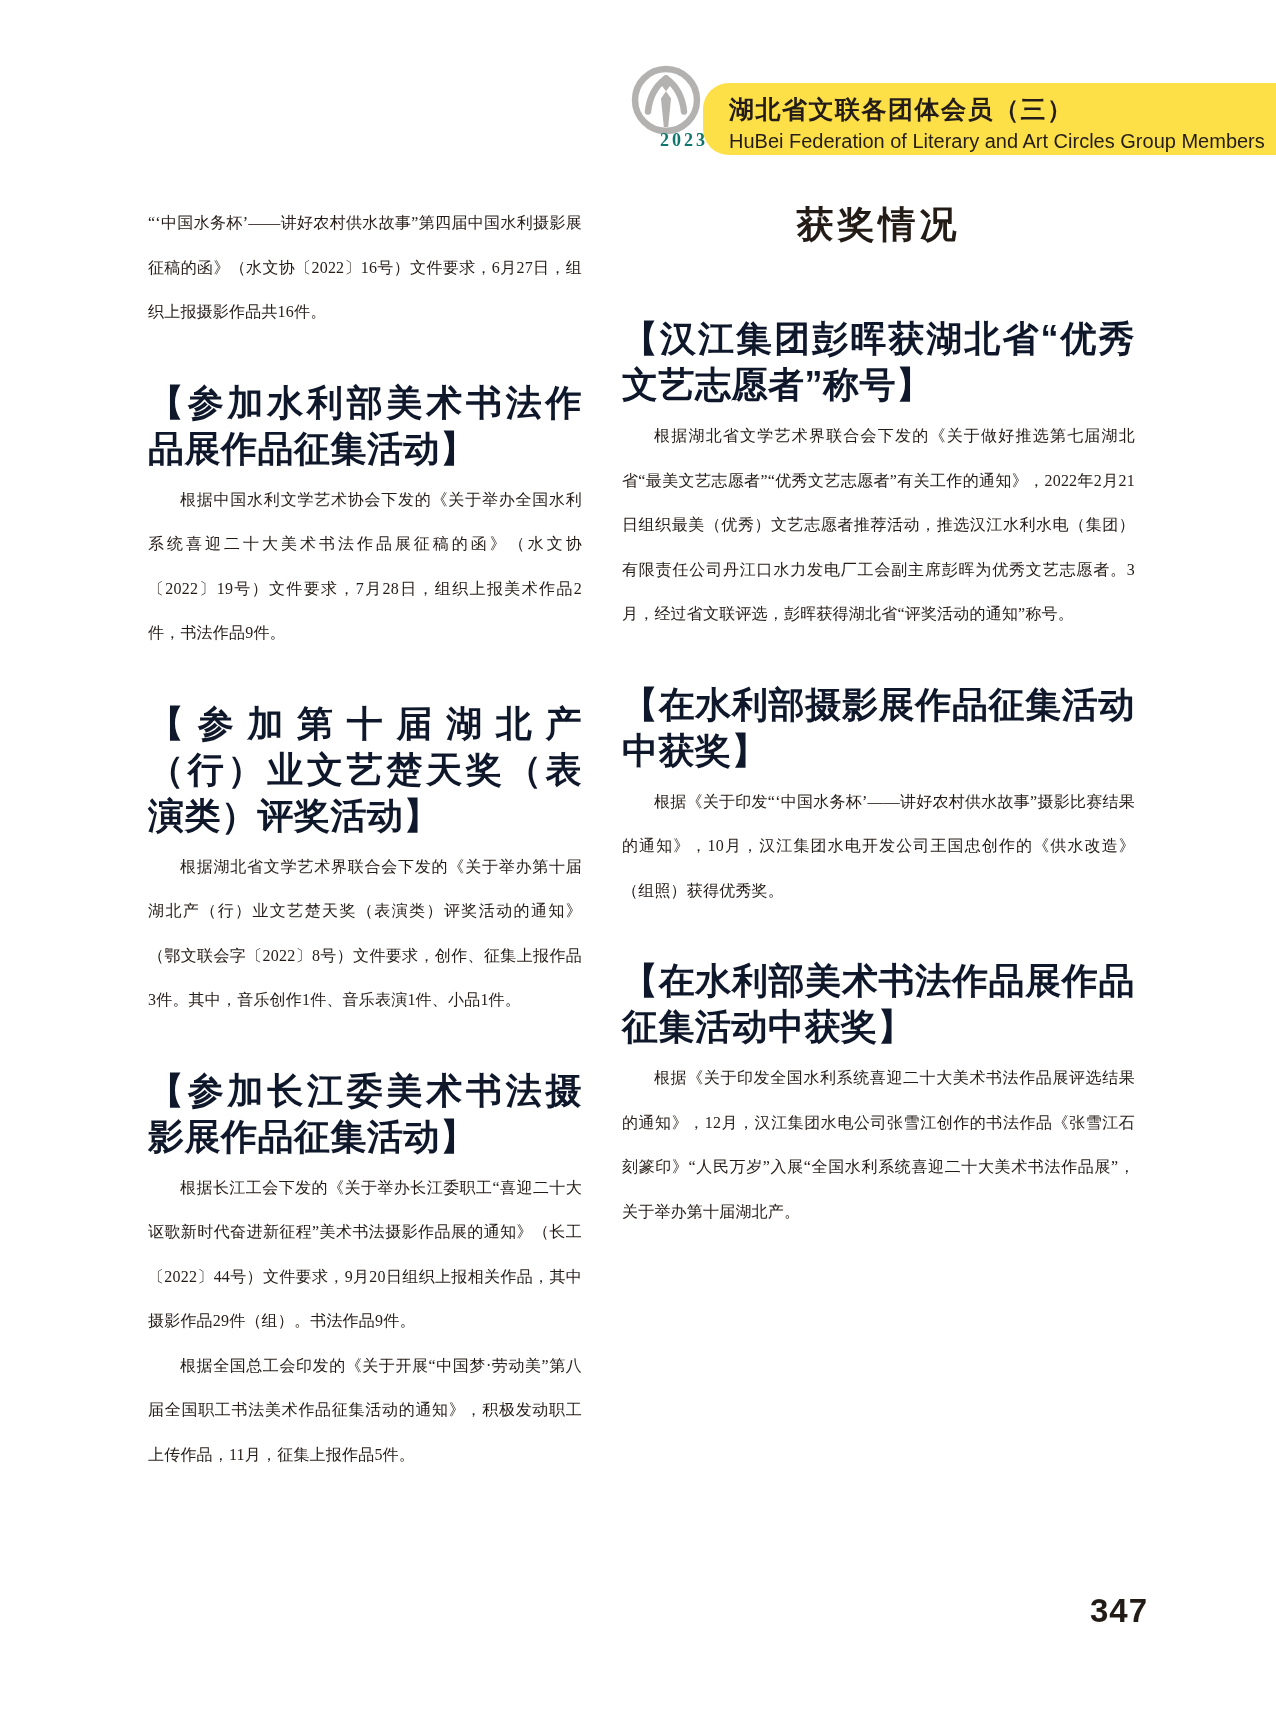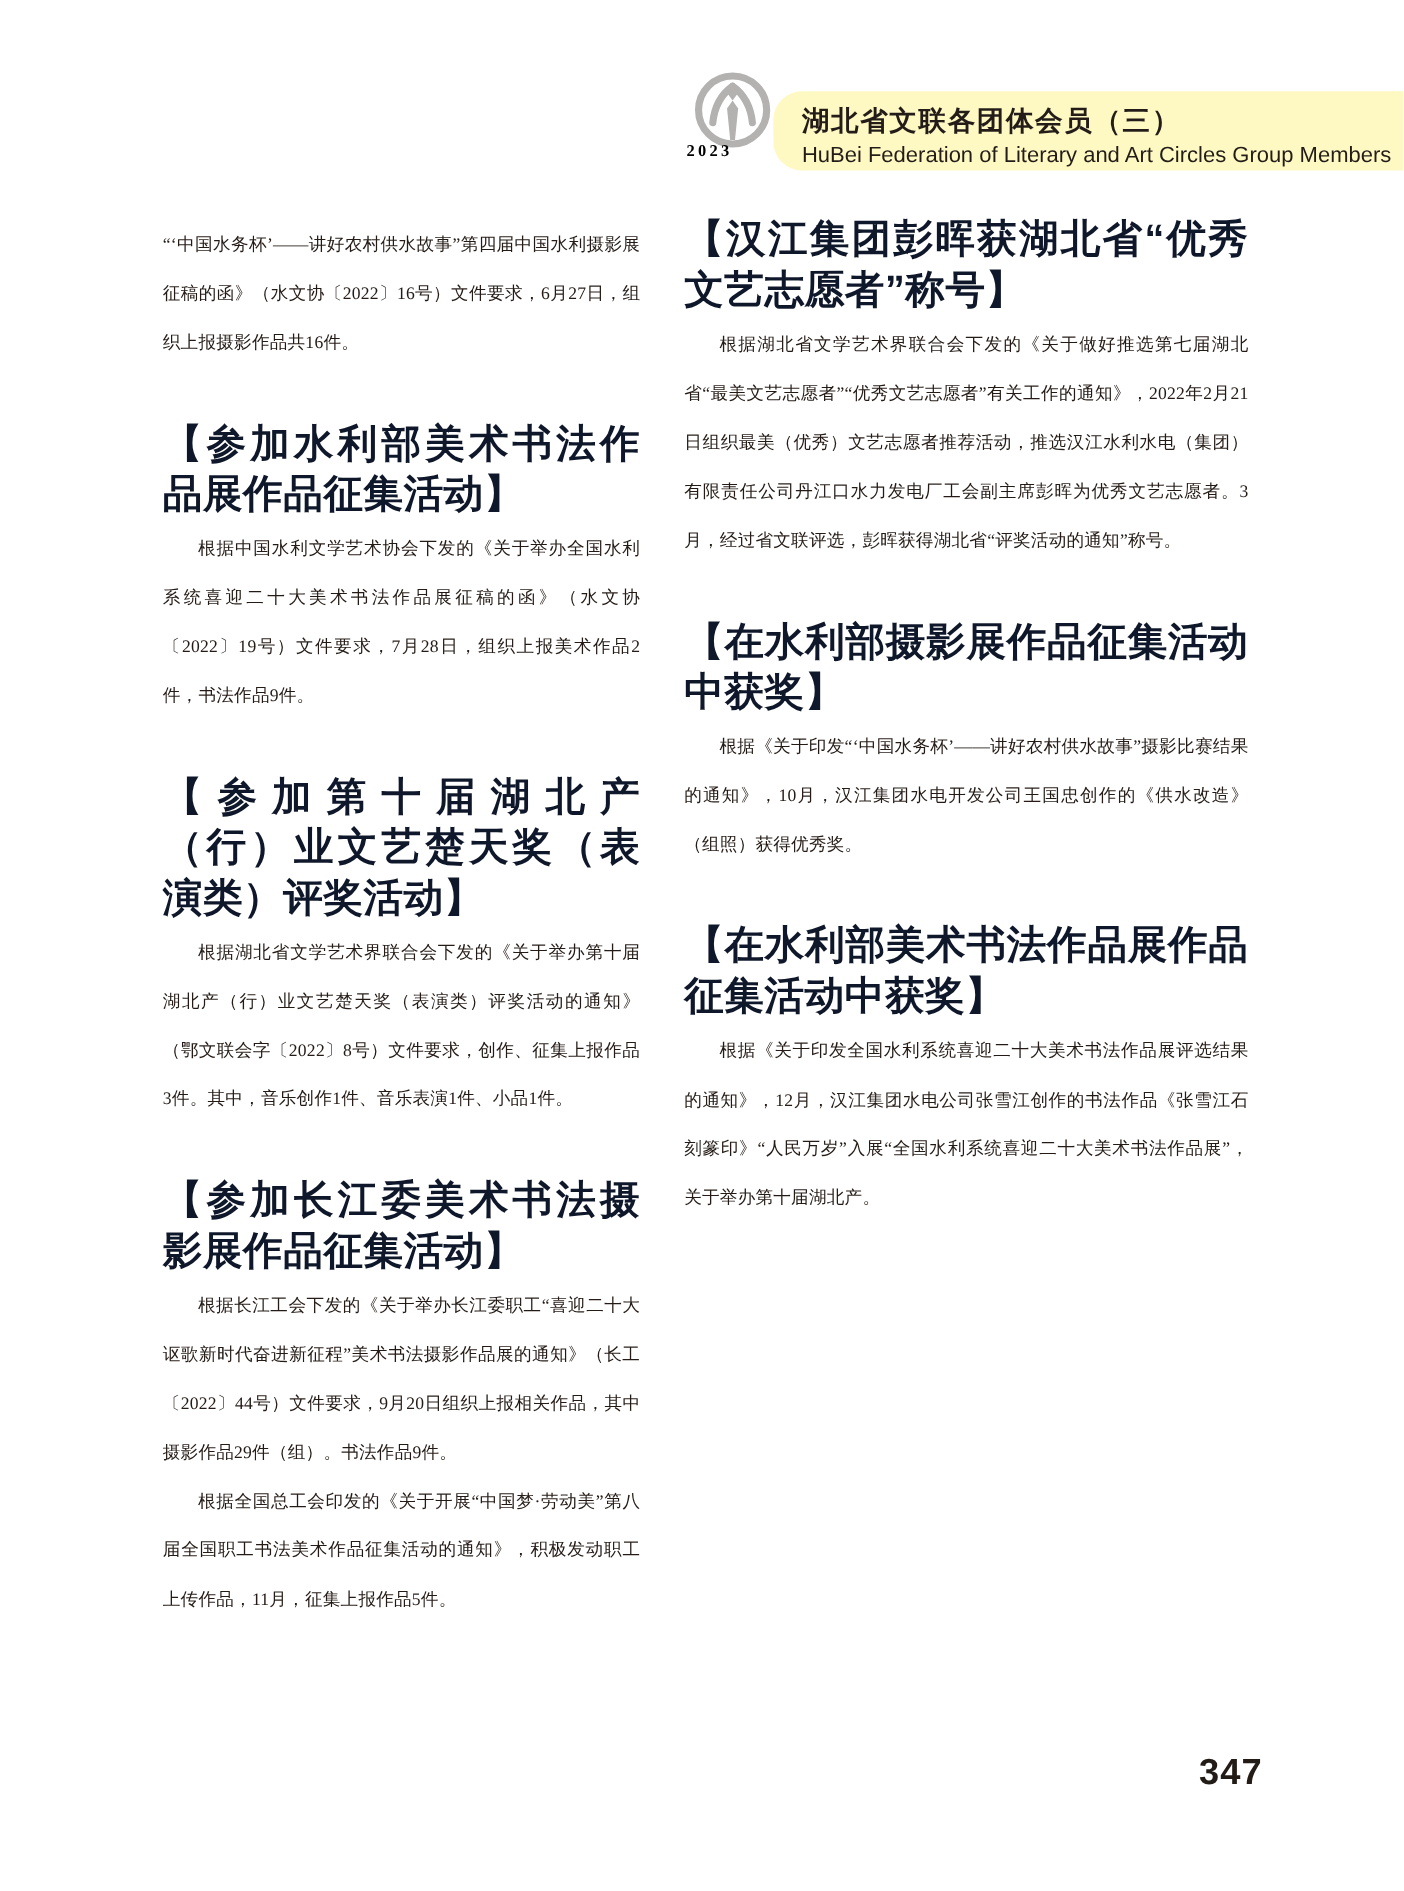--- a/index.html
+++ b/index.html
@@ -2,24 +2,24 @@
 <html><head>
 <meta charset="utf-8">
 <style>
   html,body{margin:0;padding:0;background:#fff;}
   .page{position:relative;width:1276px;height:1719px;background:#ffffff;overflow:hidden;
         font-family:"Liberation Serif",serif;color:#241b16;}
 
   
   .logo{position:absolute;left:630px;top:64px;width:72px;height:72px;}
   .logo svg{width:100%;height:100%;}
-  .logo-year{position:absolute;left:624px;top:130px;width:84px;text-align:left;
-             font-family:"Liberation Serif",serif;font-weight:bold;font-size:15px;
-             letter-spacing:3px;color:#000000;}
-  .banner{position:absolute;left:703px;top:83px;width:573px;height:72px;background:#fef9c3;
+  .logo-year{position:absolute;left:624px;top:130px;width:84px;text-align:right;
+             font-family:"Liberation Serif",serif;font-weight:bold;font-size:18px;
+             letter-spacing:3px;color:#0f766e;}
+  .banner{position:absolute;left:703px;top:83px;width:573px;height:72px;background:#fde047;
           border-radius:26px 0 0 26px;box-sizing:border-box;padding:10px 10px 0 26px;}
   .banner-cn{font-family:"Liberation Sans",sans-serif;font-weight:bold;font-size:25px;
              color:#231c18;letter-spacing:1.5px;white-space:nowrap;}
   .banner-en{font-family:"Liberation Sans",sans-serif;font-weight:normal;font-size:20px;
              color:#231c18;margin-top:4px;white-space:nowrap;}
 
   
   .col{position:absolute;}
   .col-left{left:148px;top:201px;width:434px;}
   .col-right{left:622px;top:194px;width:513px;}
@@ -64,20 +64,21 @@
     <h3 class="sec-heading">【参加水利部美术书法作品展作品征集活动】</h3>
     <p class="body-text">根据中国水利文学艺术协会下发的《关于举办全国水利系统喜迎二十大美术书法作品展征稿的函》（水文协〔2022〕19号）文件要求，7月28日，组织上报美术作品2件，书法作品9件。</p>
     <h3 class="sec-heading">【参加第十届湖北产（行）业文艺楚天奖（表演类）评奖活动】</h3>
     <p class="body-text">根据湖北省文学艺术界联合会下发的《关于举办第十届湖北产（行）业文艺楚天奖（表演类）评奖活动的通知》（鄂文联会字〔2022〕8号）文件要求，创作、征集上报作品3件。其中，音乐创作1件、音乐表演1件、小品1件。</p>
     <h3 class="sec-heading">【参加长江委美术书法摄影展作品征集活动】</h3>
     <p class="body-text">根据长江工会下发的《关于举办长江委职工“喜迎二十大 讴歌新时代奋进新征程”美术书法摄影作品展的通知》（长工〔2022〕44号）文件要求，9月20日组织上报相关作品，其中摄影作品29件（组）。书法作品9件。</p>
     <p class="body-text">根据全国总工会印发的《关于开展“中国梦·劳动美”第八届全国职工书法美术作品征集活动的通知》，积极发动职工上传作品，11月，征集上报作品5件。</p>
   </div>
 
   <div class="col col-right">
+    <h2 class="col-title">获奖情况</h2>
     <h3 class="sec-heading">【汉江集团彭晖获湖北省“优秀文艺志愿者”称号】</h3>
     <p class="body-text">根据湖北省文学艺术界联合会下发的《关于做好推选第七届湖北省“最美文艺志愿者”“优秀文艺志愿者”有关工作的通知》，2022年2月21日组织最美（优秀）文艺志愿者推荐活动，推选汉江水利水电（集团）有限责任公司丹江口水力发电厂工会副主席彭晖为优秀文艺志愿者。3月，经过省文联评选，彭晖获得湖北省“评奖活动的通知”称号。</p>
     <h3 class="sec-heading">【在水利部摄影展作品征集活动中获奖】</h3>
     <p class="body-text">根据《关于印发“‘中国水务杯’——讲好农村供水故事”摄影比赛结果的通知》，10月，汉江集团水电开发公司王国忠创作的《供水改造》（组照）获得优秀奖。</p>
     <h3 class="sec-heading">【在水利部美术书法作品展作品征集活动中获奖】</h3>
     <p class="body-text">根据《关于印发全国水利系统喜迎二十大美术书法作品展评选结果的通知》，12月，汉江集团水电公司张雪江创作的书法作品《张雪江石刻篆印》“人民万岁”入展“全国水利系统喜迎二十大美术书法作品展”，关于举办第十届湖北产。</p>
   </div>
 
   <div class="page-number">347</div>
 

